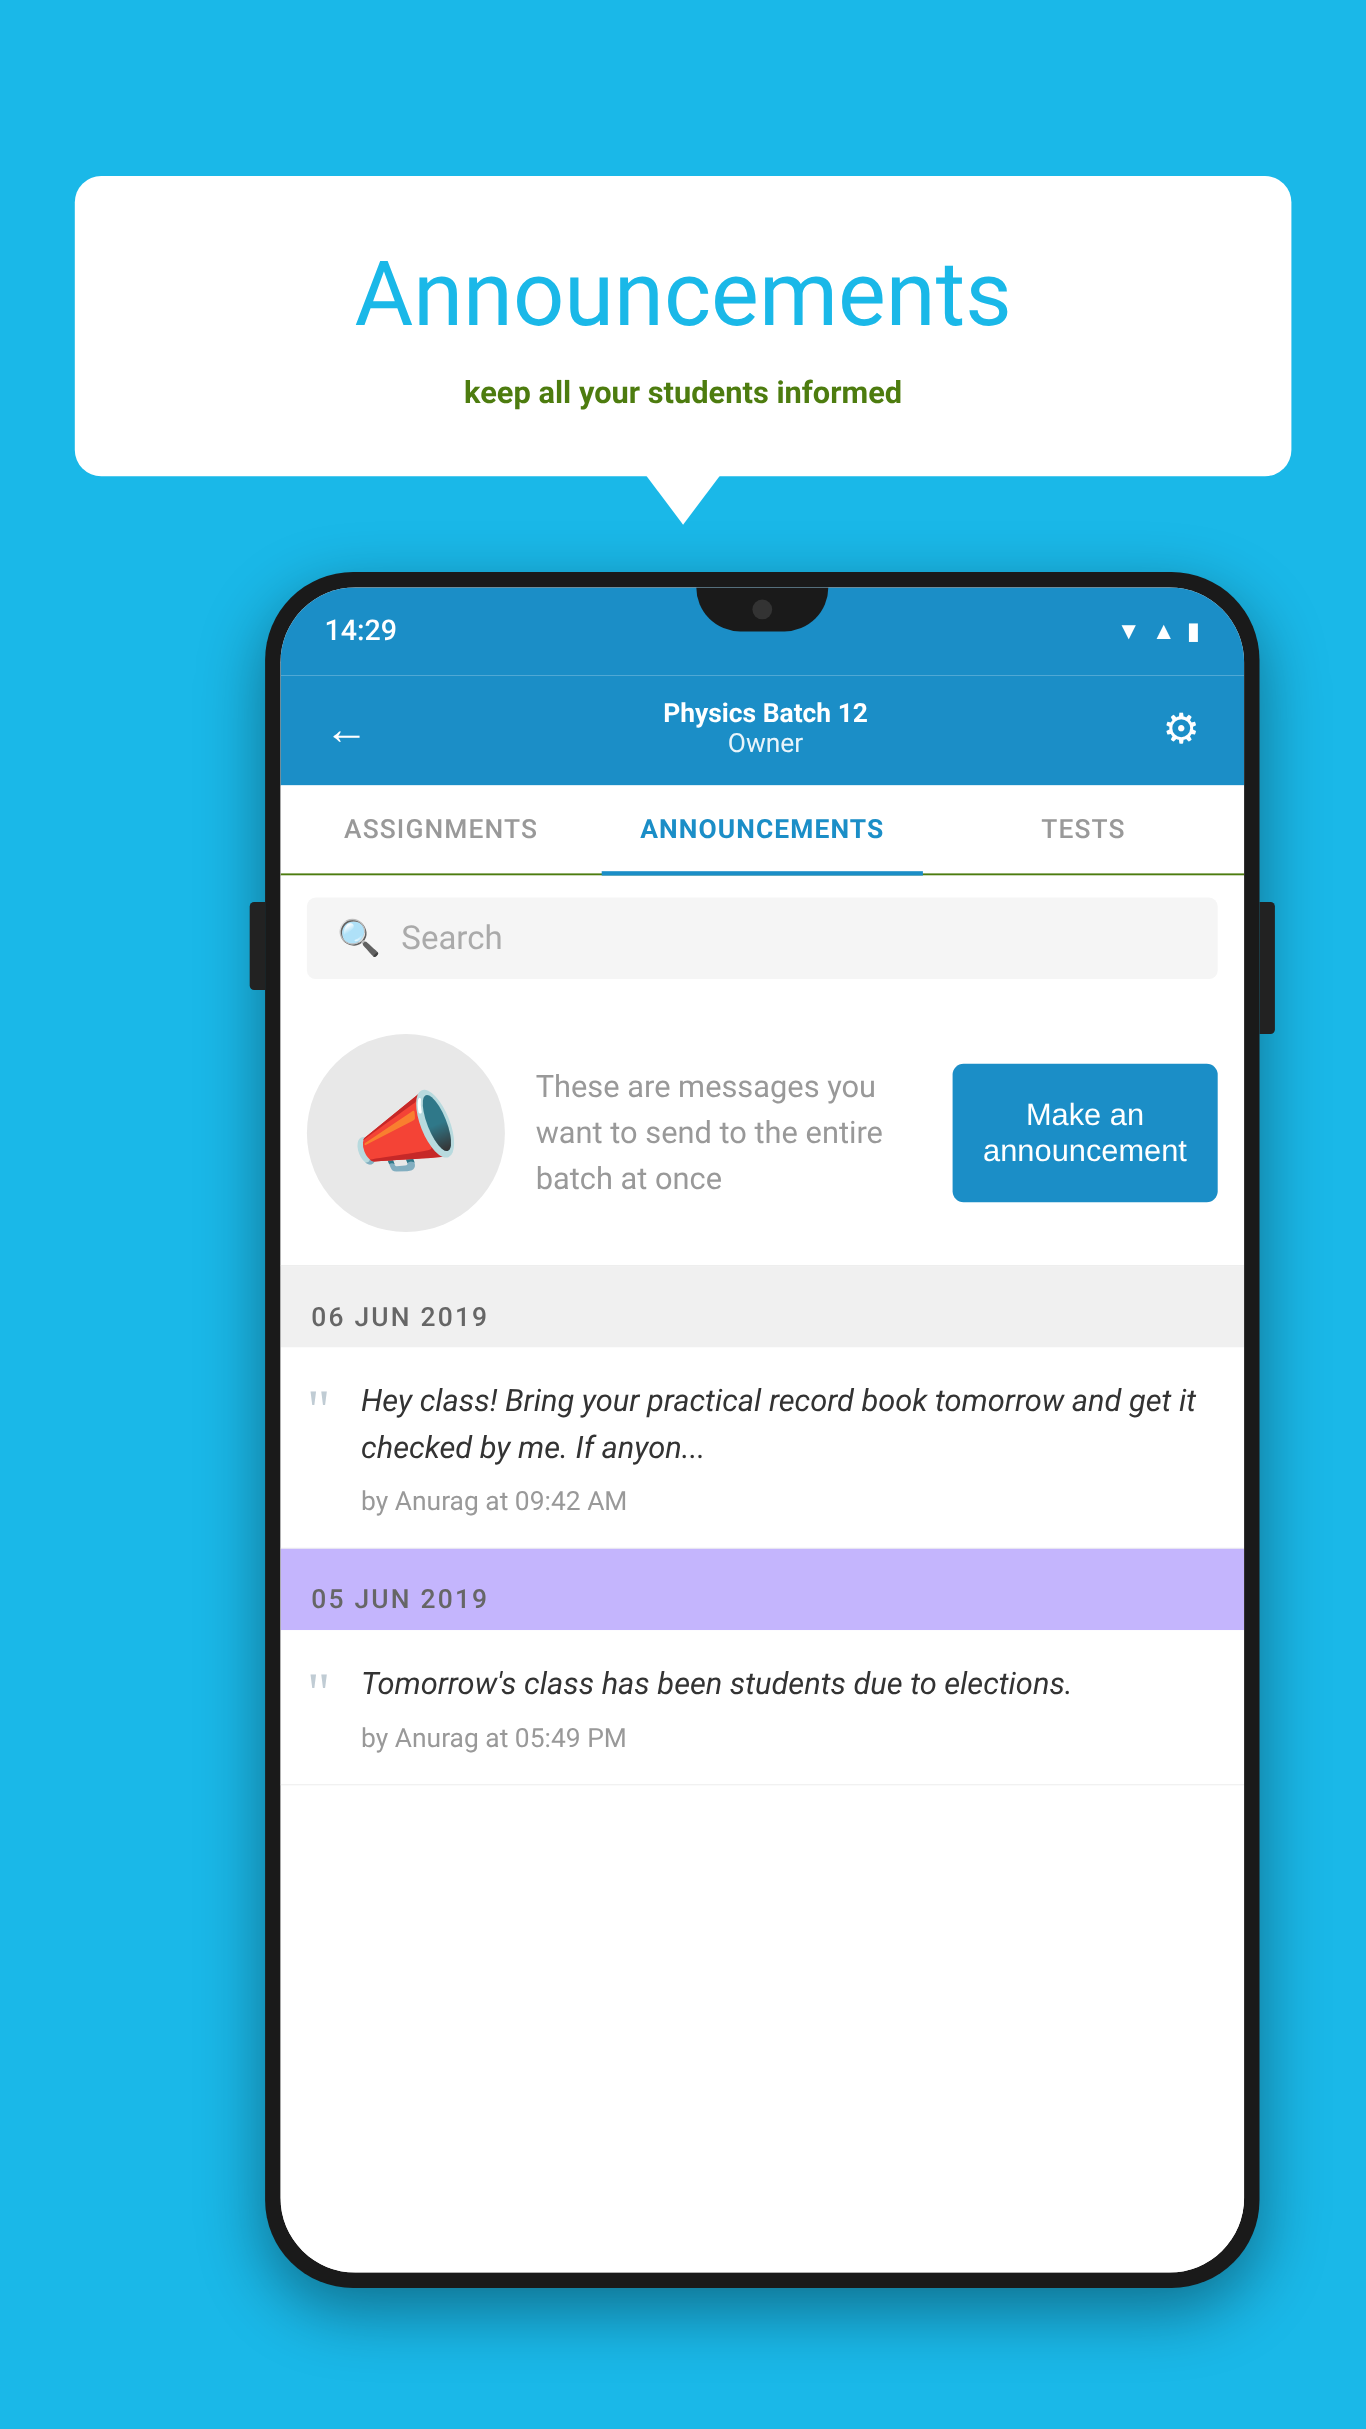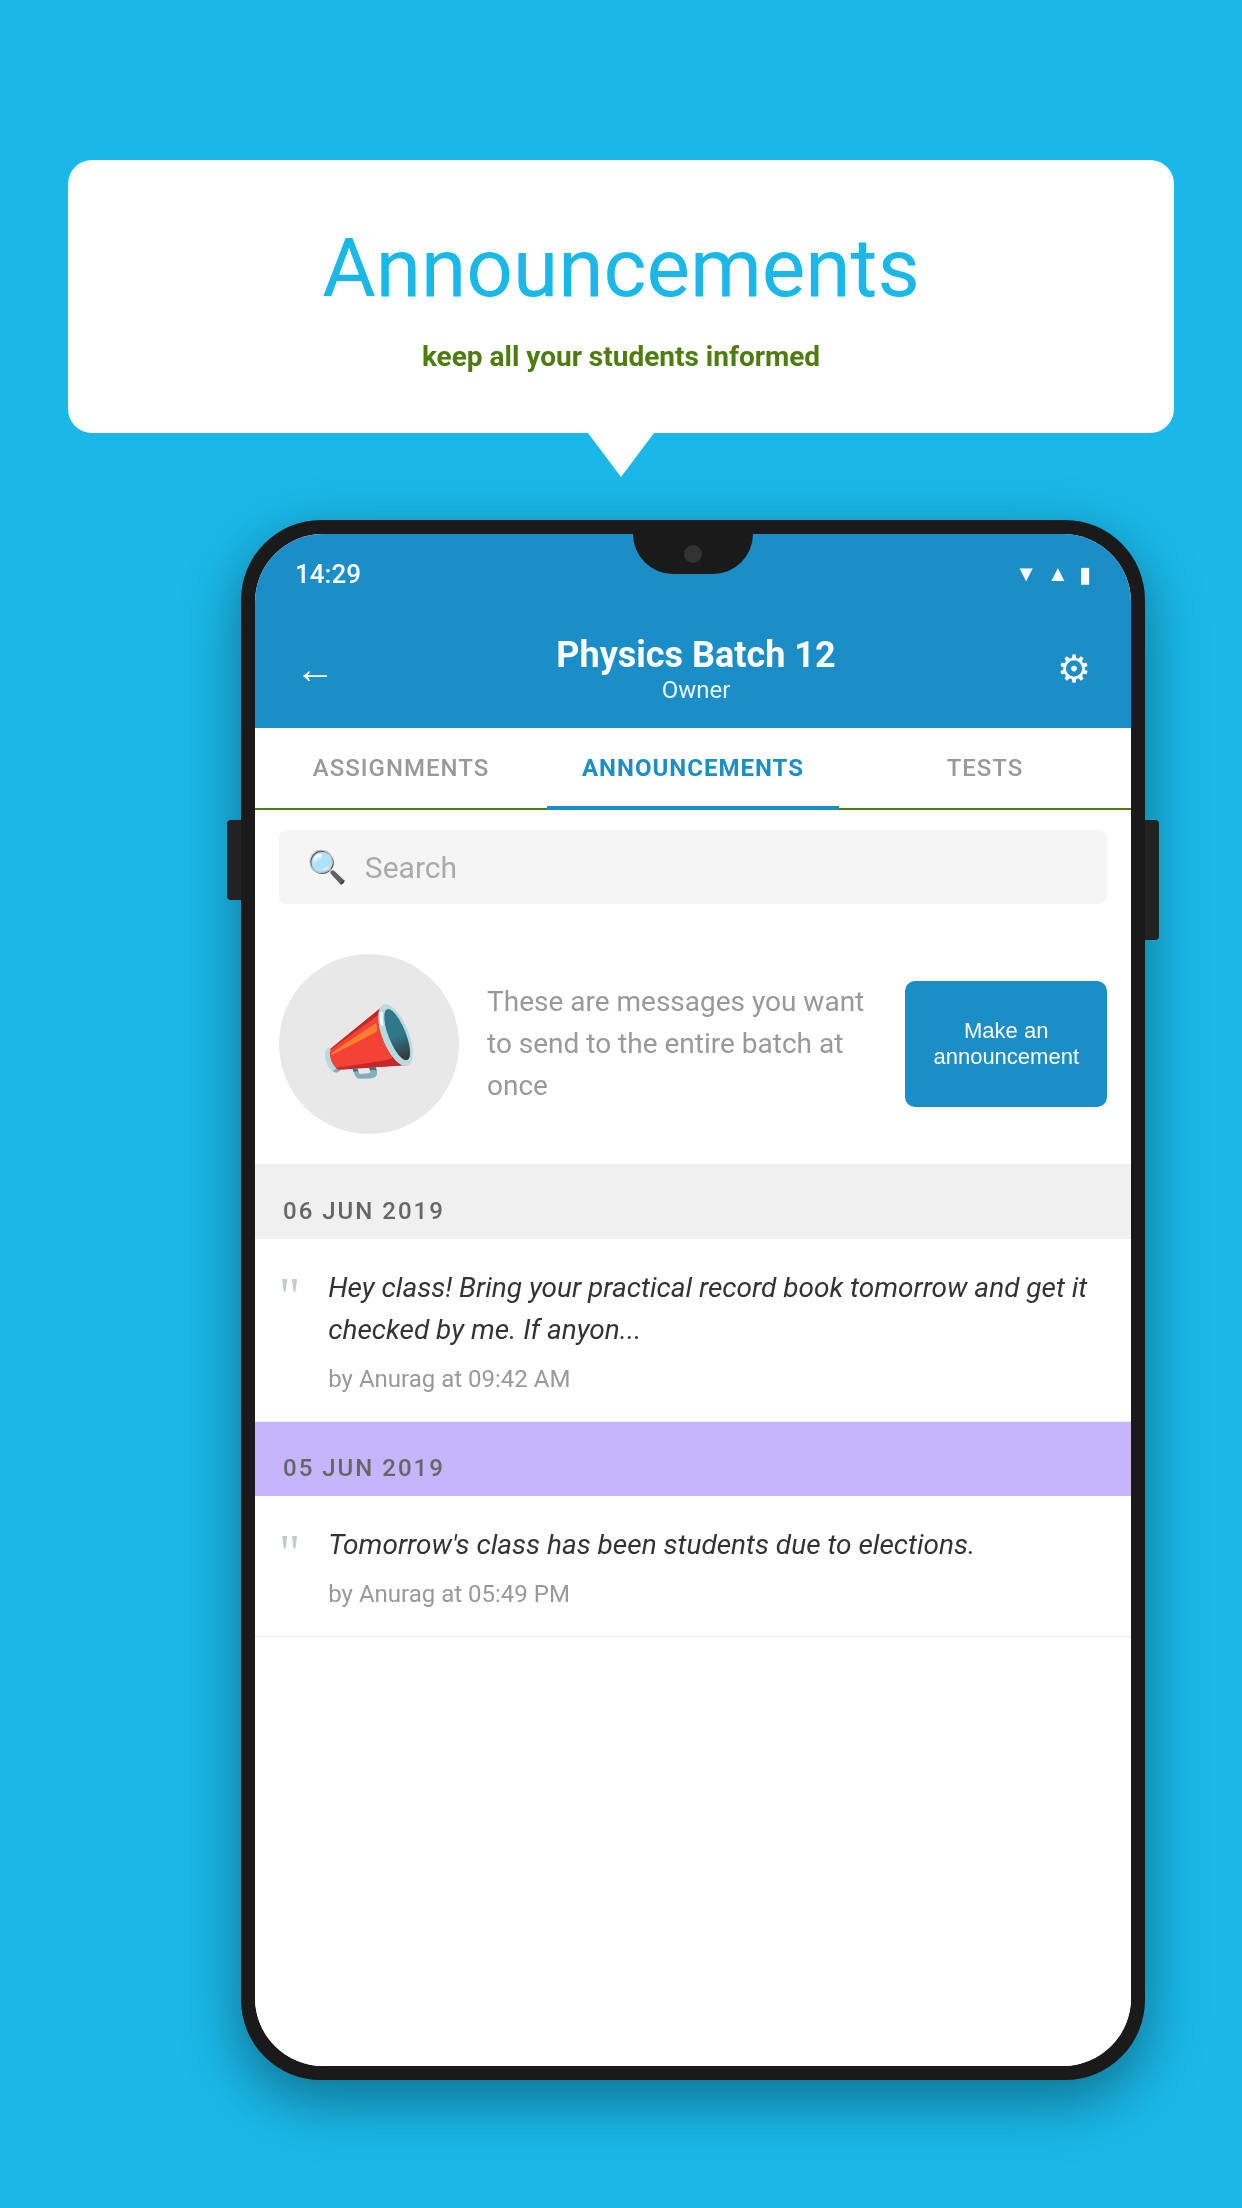--- a/index.html
+++ b/index.html
@@ -177,21 +177,21 @@
       cursor: pointer;
     }
 
     .header-center {
       text-align: center;
       flex: 1;
     }
 
     .header-title {
       color: white;
-      font-size: 36px;
+      font-size: 24px;
       font-weight: 700;
     }
 
     .header-subtitle {
       color: rgba(255,255,255,0.9);
       font-size: 24px;
     }
 
     .gear-icon {
       color: white;
@@ -303,21 +303,21 @@
       font-size: 28px;
       line-height: 1.5;
     }
 
     .make-announcement-btn {
       background: #1b8ec7;
       color: white;
       border: none;
       border-radius: 10px;
       padding: 24px 28px;
-      font-size: 22px;
+      font-size: 28px;
       font-weight: 500;
       cursor: pointer;
       text-align: center;
     }
 
     
     .date-separator {
       background: #f0f0f0;
       padding: 14px 28px;
       display: flex;

